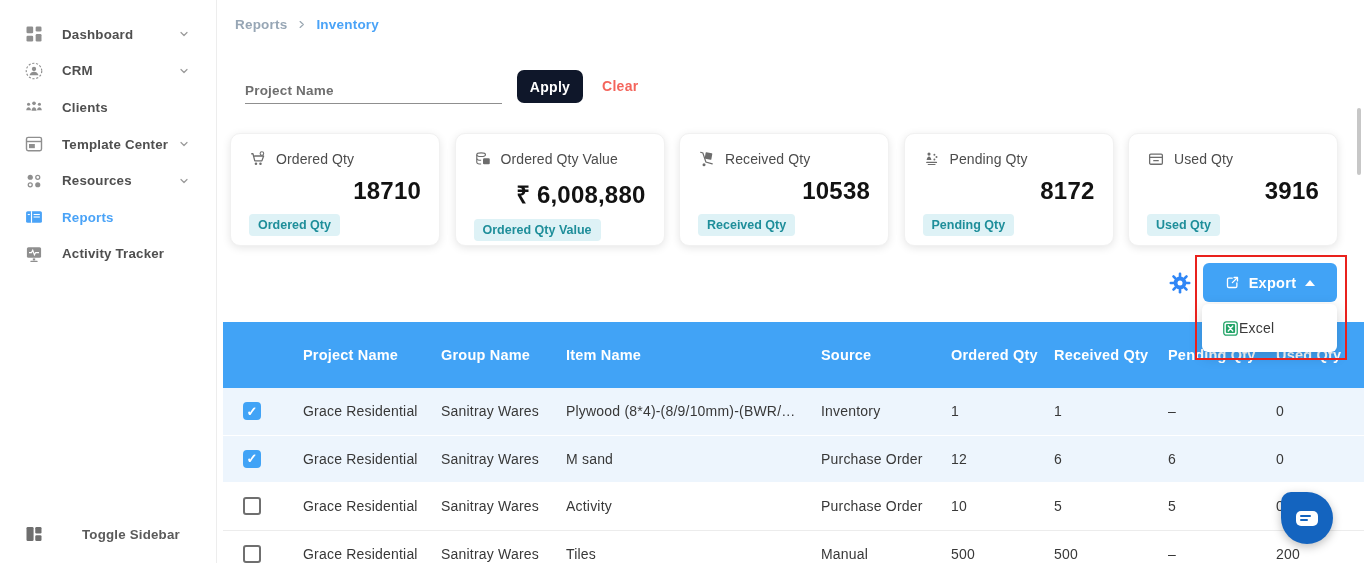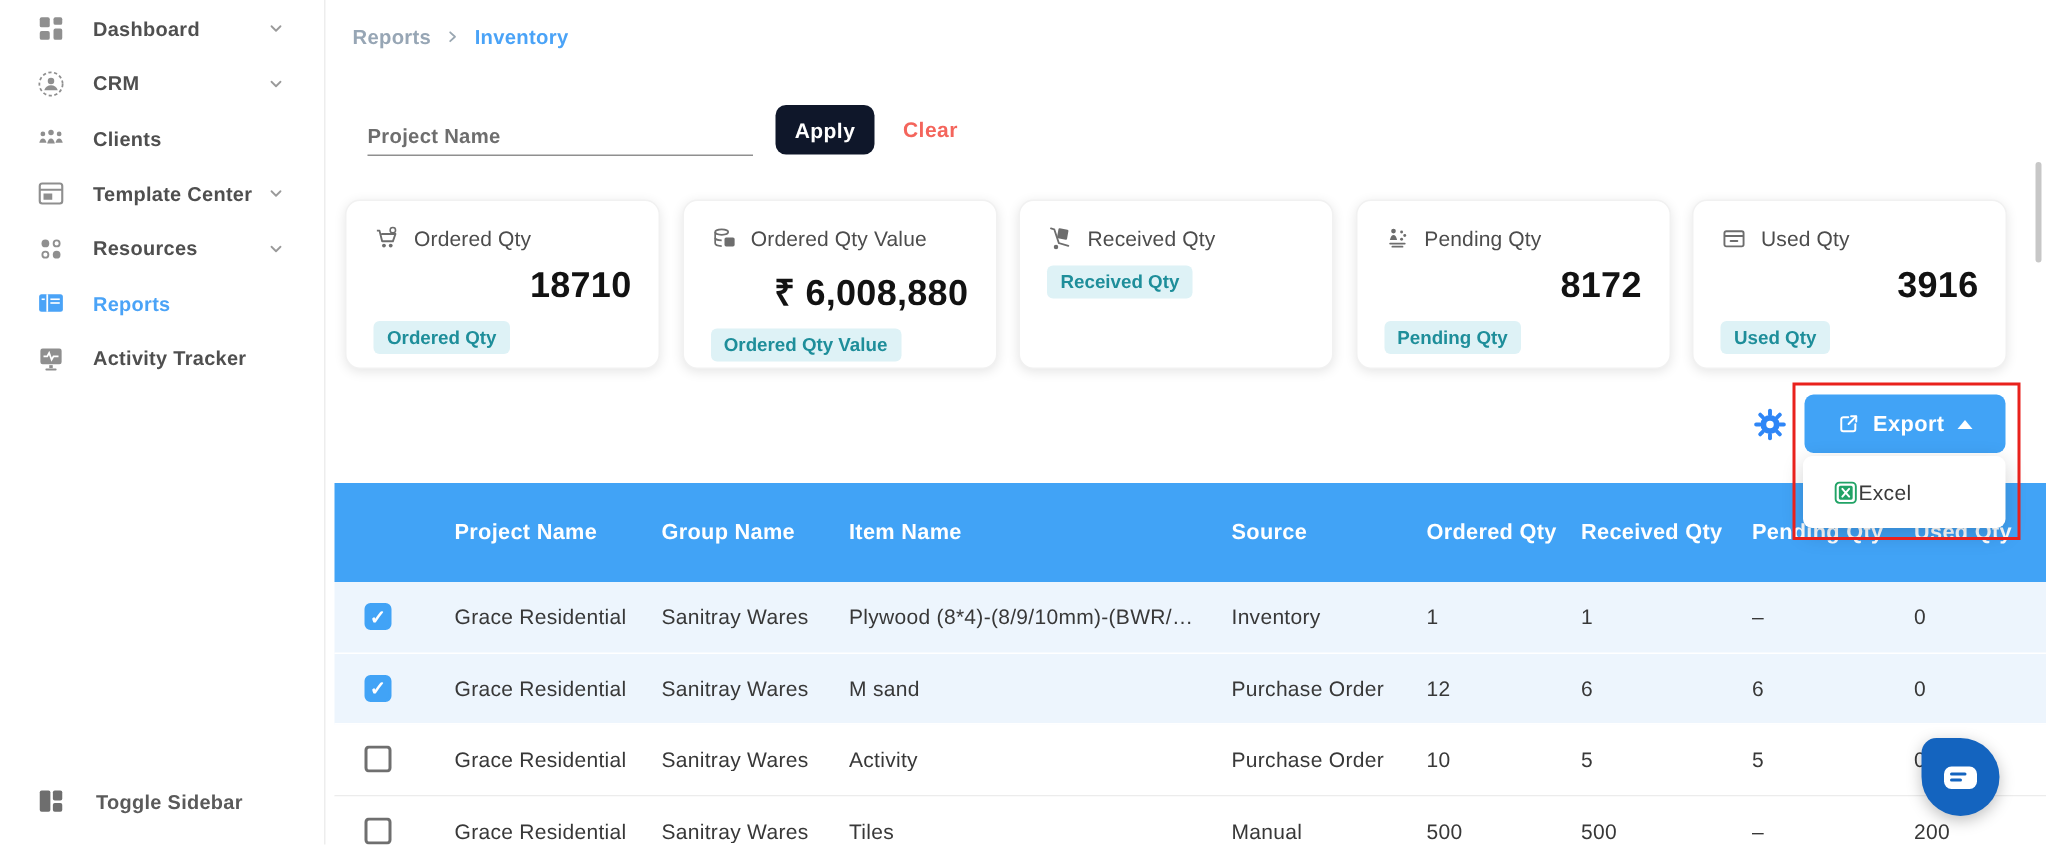--- a/index.html
+++ b/index.html
@@ -3,33 +3,33 @@
 <meta charset="utf-8">
 <style>
   * { margin:0; padding:0; box-sizing:border-box; }
   html,body { width:1364px; height:563px; overflow:hidden; background:#fff;
               font-family:"Liberation Sans", sans-serif; }
   svg { display:block; }
 
   
   .sidebar { position:absolute; left:0; top:0; width:217px; height:563px;
              background:#fff; border-right:1px solid #ededed; z-index:10; }
-  .sb-nav { padding-top:1px; }
+  .sb-nav { padding-top:16px; }
   .sb-item { display:flex; align-items:center; height:36.6px; padding-left:24px;
              cursor:pointer; }
   .sb-icon { width:20px; height:20px; color:#8f8f8f; flex:0 0 20px; }
   .sb-label { margin-left:18px; font-size:13.3px; font-weight:600; color:#4f4f4f;
               letter-spacing:.2px; }
   .sb-chevron { margin-left:auto; margin-right:26px; width:12px; height:12px; color:#9a9a9a; }
   .sb-chevron.hidden { visibility:hidden; }
   .sb-item.active .sb-icon, .sb-item.active .sb-label { color:#4aa3f7; }
   .sb-toggle { position:absolute; left:0; bottom:12px; display:flex; align-items:center;
                padding-left:24px; height:34px; cursor:pointer; width:100%; }
   .sb-toggle .sb-icon { color:#6e6e6e; }
-  .sb-toggle .sb-label { margin-left:20px; color:#5a5a5a; }
+  .sb-toggle .sb-label { margin-left:38px; color:#5a5a5a; }
 
   
   .main { position:absolute; left:217px; top:0; width:1147px; height:563px; }
 
   .breadcrumb { position:absolute; left:18px; top:17px; display:flex; align-items:center;
                 gap:9px; font-size:13.5px; font-weight:600; letter-spacing:.2px; }
   .bc-parent { color:#97a6b5; cursor:pointer; }
   .bc-sep { width:11px; height:11px; color:#9aa7b2; }
   .bc-current { color:#4aa3f7; cursor:pointer; }
 
@@ -349,20 +349,21 @@
     <span class="card-badge">Ordered Qty Value</span>
   </div>
 
   <div class="card">
     <div class="card-head">
       <svg class="card-icon">
             <use href="#received-icon"></use>
           </svg>
       <span class="card-title">Received Qty</span>
     </div>
+    <div class="card-value">10538</div>
     <span class="card-badge">Received Qty</span>
   </div>
 
   <div class="card">
     <div class="card-head">
       <svg class="card-icon">
             <use href="#pending-icon"></use>
           </svg>
       <span class="card-title">Pending Qty</span>
     </div>

